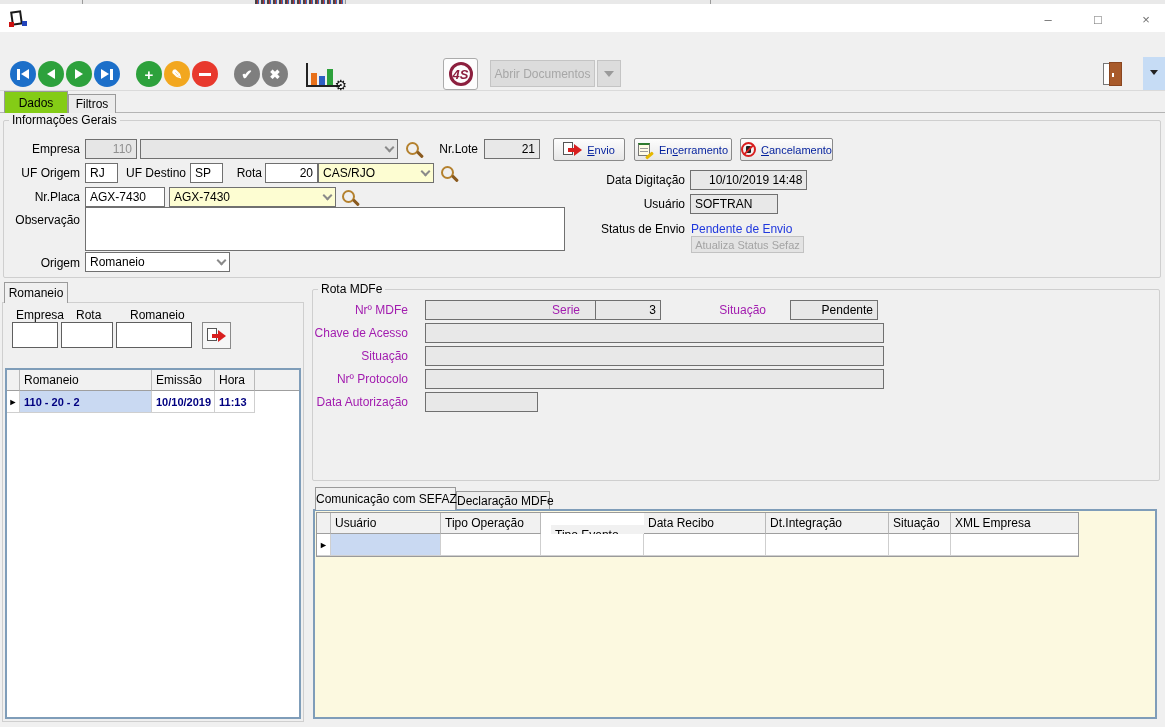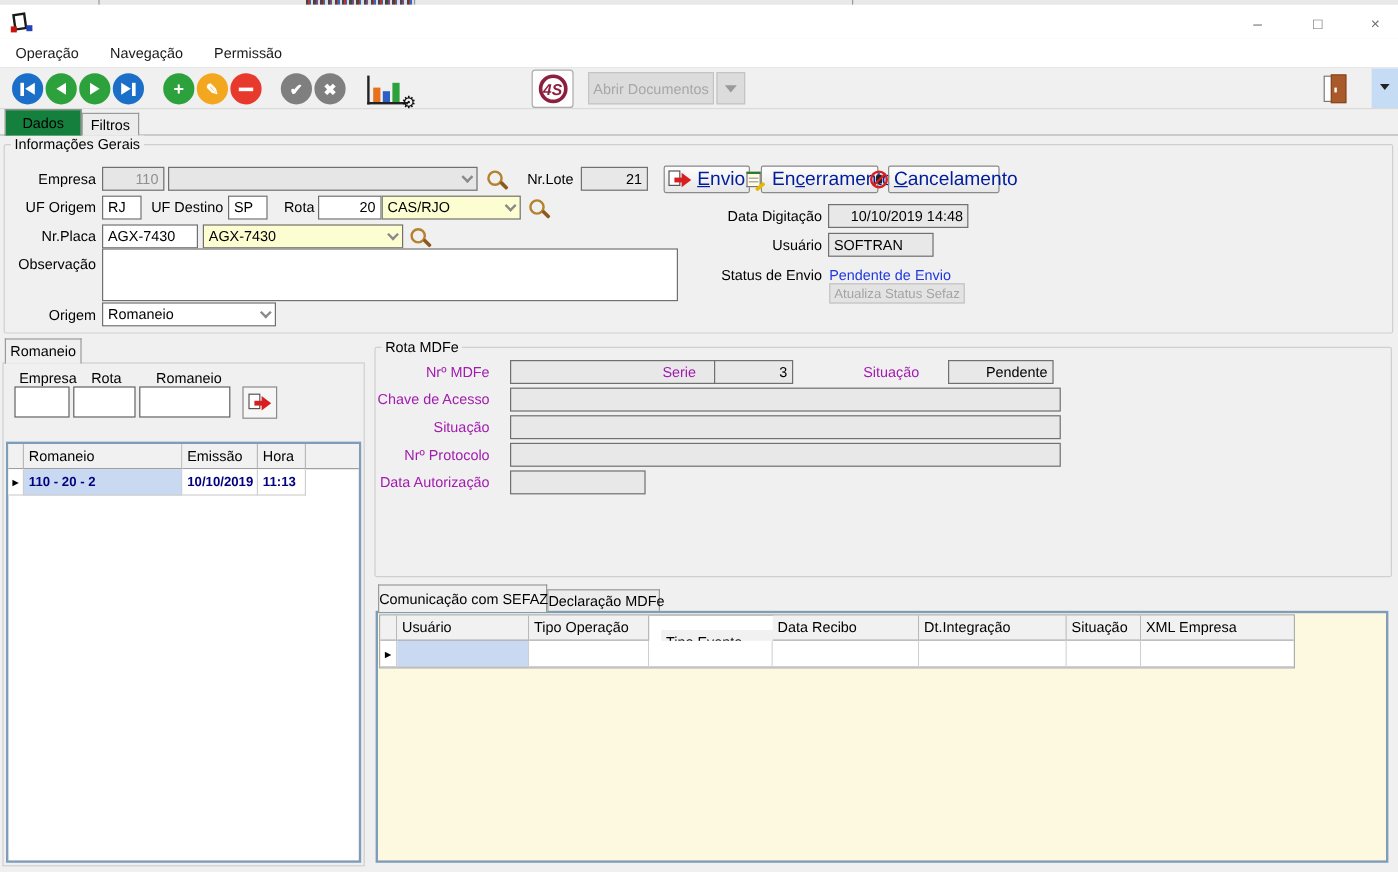--- a/index.html
+++ b/index.html
@@ -59,21 +59,21 @@
   .exitbtn { position:absolute; left:1096px; top:2px; width:34px; height:30px; display:flex; align-items:center; justify-content:center; }
   .door { position:relative; width:20px; height:22px; }
   .door .frame { position:absolute; left:0; top:0; width:10px; height:22px; border:1px solid #777; background:#fff; }
   .door .leaf { position:absolute; left:6px; top:-1px; width:13px; height:24px; background:#a85a2a; border:1px solid #8a4620; }
   .door .knob { position:absolute; left:9px; top:10px; width:2px; height:4px; background:#fff; }
   .overflow { position:absolute; left:1143px; top:0; width:22px; height:33px; background:#c6dcf5; display:flex; justify-content:center; }
   .overflow .dgray-tri { margin-top:13px; border-top-color:#222; border-left-width:4px; border-right-width:4px; border-top-width:5px; }
 
   
   .tabline { position:absolute; left:0; top:112px; width:1165px; height:1px; background:#b4b4b4; }
-  .mtab { position:absolute; border:1px solid #9a9a9a; border-bottom:none; background:#15803d; text-align:center; }
+  .mtab { position:absolute; border:1px solid #9a9a9a; border-bottom:none; background:#84cc16; text-align:center; }
   .mtab.active { left:4px; top:91px; width:64px; height:22px; line-height:22px; z-index:3; }
   .mtab.idle { left:68px; top:94px; width:48px; height:19px; line-height:19px; background:#ececec; }
 
   
   .grpbox { position:absolute; border:1px solid #cfcfcf; border-radius:2px; }
   .legend { position:absolute; top:-8px; background:#f0f0f0; padding:0 3px; font-size:12px; }
 
   
   .lbl { position:absolute; height:20px; line-height:20px; white-space:nowrap; }
   .lbl.r { text-align:right; }
@@ -83,21 +83,21 @@
   .fld.dim  { background:#e6e6e6; color:#909090; }
   .fld.right { text-align:right; }
   .fld.yellow { background:#fdfdd2; }
   .combo { display:flex; align-items:center; justify-content:space-between; }
   .chev { width:7px; height:7px; border-right:2px solid #8a8a8a; border-bottom:2px solid #8a8a8a; transform:rotate(45deg); margin-top:-4px; flex:none; }
   .mag { position:absolute; width:13px; height:13px; border:2px solid #b4812e; border-radius:50%; background:transparent; }
   .mag::after { content:""; position:absolute; width:8px; height:3px; background:#8a5a1e; transform:rotate(45deg); right:-7px; bottom:-3px; border-radius:1px; }
   textarea.obs { position:absolute; border:1px solid #707070; background:#fff; resize:none; font-family:"Liberation Sans",sans-serif; font-size:12px; }
 
   .btn3d { position:absolute; display:flex; align-items:center; justify-content:center; gap:5px;
-    background:linear-gradient(#fdfdfd,#e7e7e7); border:1px solid #8a8a8a; border-radius:2px; color:#001e9c; font-size:16px; }
+    background:linear-gradient(#fdfdfd,#e7e7e7); border:1px solid #8a8a8a; border-radius:2px; color:#001e9c; font-size:11px; }
   .btn3d u { text-decoration:underline; }
   .btn-dis { position:absolute; background:#e3e3e3; border:1px solid #c2c2c2; color:#a4a4a4; font-size:11px; display:flex; align-items:center; justify-content:center; }
   .statuslink { position:absolute; color:#2038dd; height:16px; line-height:16px; }
 
   
   .docarr { position:relative; width:19px; height:15px; flex:none; }
   .docarr .doc { position:absolute; left:0; top:0; width:10px; height:13px; background:#fff; border:1px solid #555; }
   .docarr .a-bar { position:absolute; left:5px; top:6px; width:7px; height:4px; background:#d81e1e; }
   .docarr .a-tri { position:absolute; left:11px; top:2px; width:0; height:0; border-top:6px solid transparent; border-bottom:6px solid transparent; border-left:8px solid #d81e1e; }
   .noteicon { position:relative; width:16px; height:15px; flex:none; }
@@ -144,25 +144,20 @@
     <div class="appicon">
       <div class="frame"></div>
         <div class="red"></div>
         <div class="blue"></div>
     </div>
     <div class="winbtn" style="left:1033px">–</div>
     <div class="winbtn" style="left:1083px">□</div>
     <div class="winbtn" style="left:1131px">×</div>
   </div>
 
-  <div class="menubar">
-    <div class="menuitem">Operação</div>
-    <div class="menuitem">Navegação</div>
-    <div class="menuitem">Permissão</div>
-  </div>
 
   <div class="toolbar">
     <div class="cbtn c-blue" style="left:10px">
         <span class="vbar"></span>
         <span class="tri-l"></span>
       </div>
     <div class="cbtn c-green" style="left:38px">
         <span class="tri-l"></span>
       </div>
     <div class="cbtn c-green" style="left:66px">

